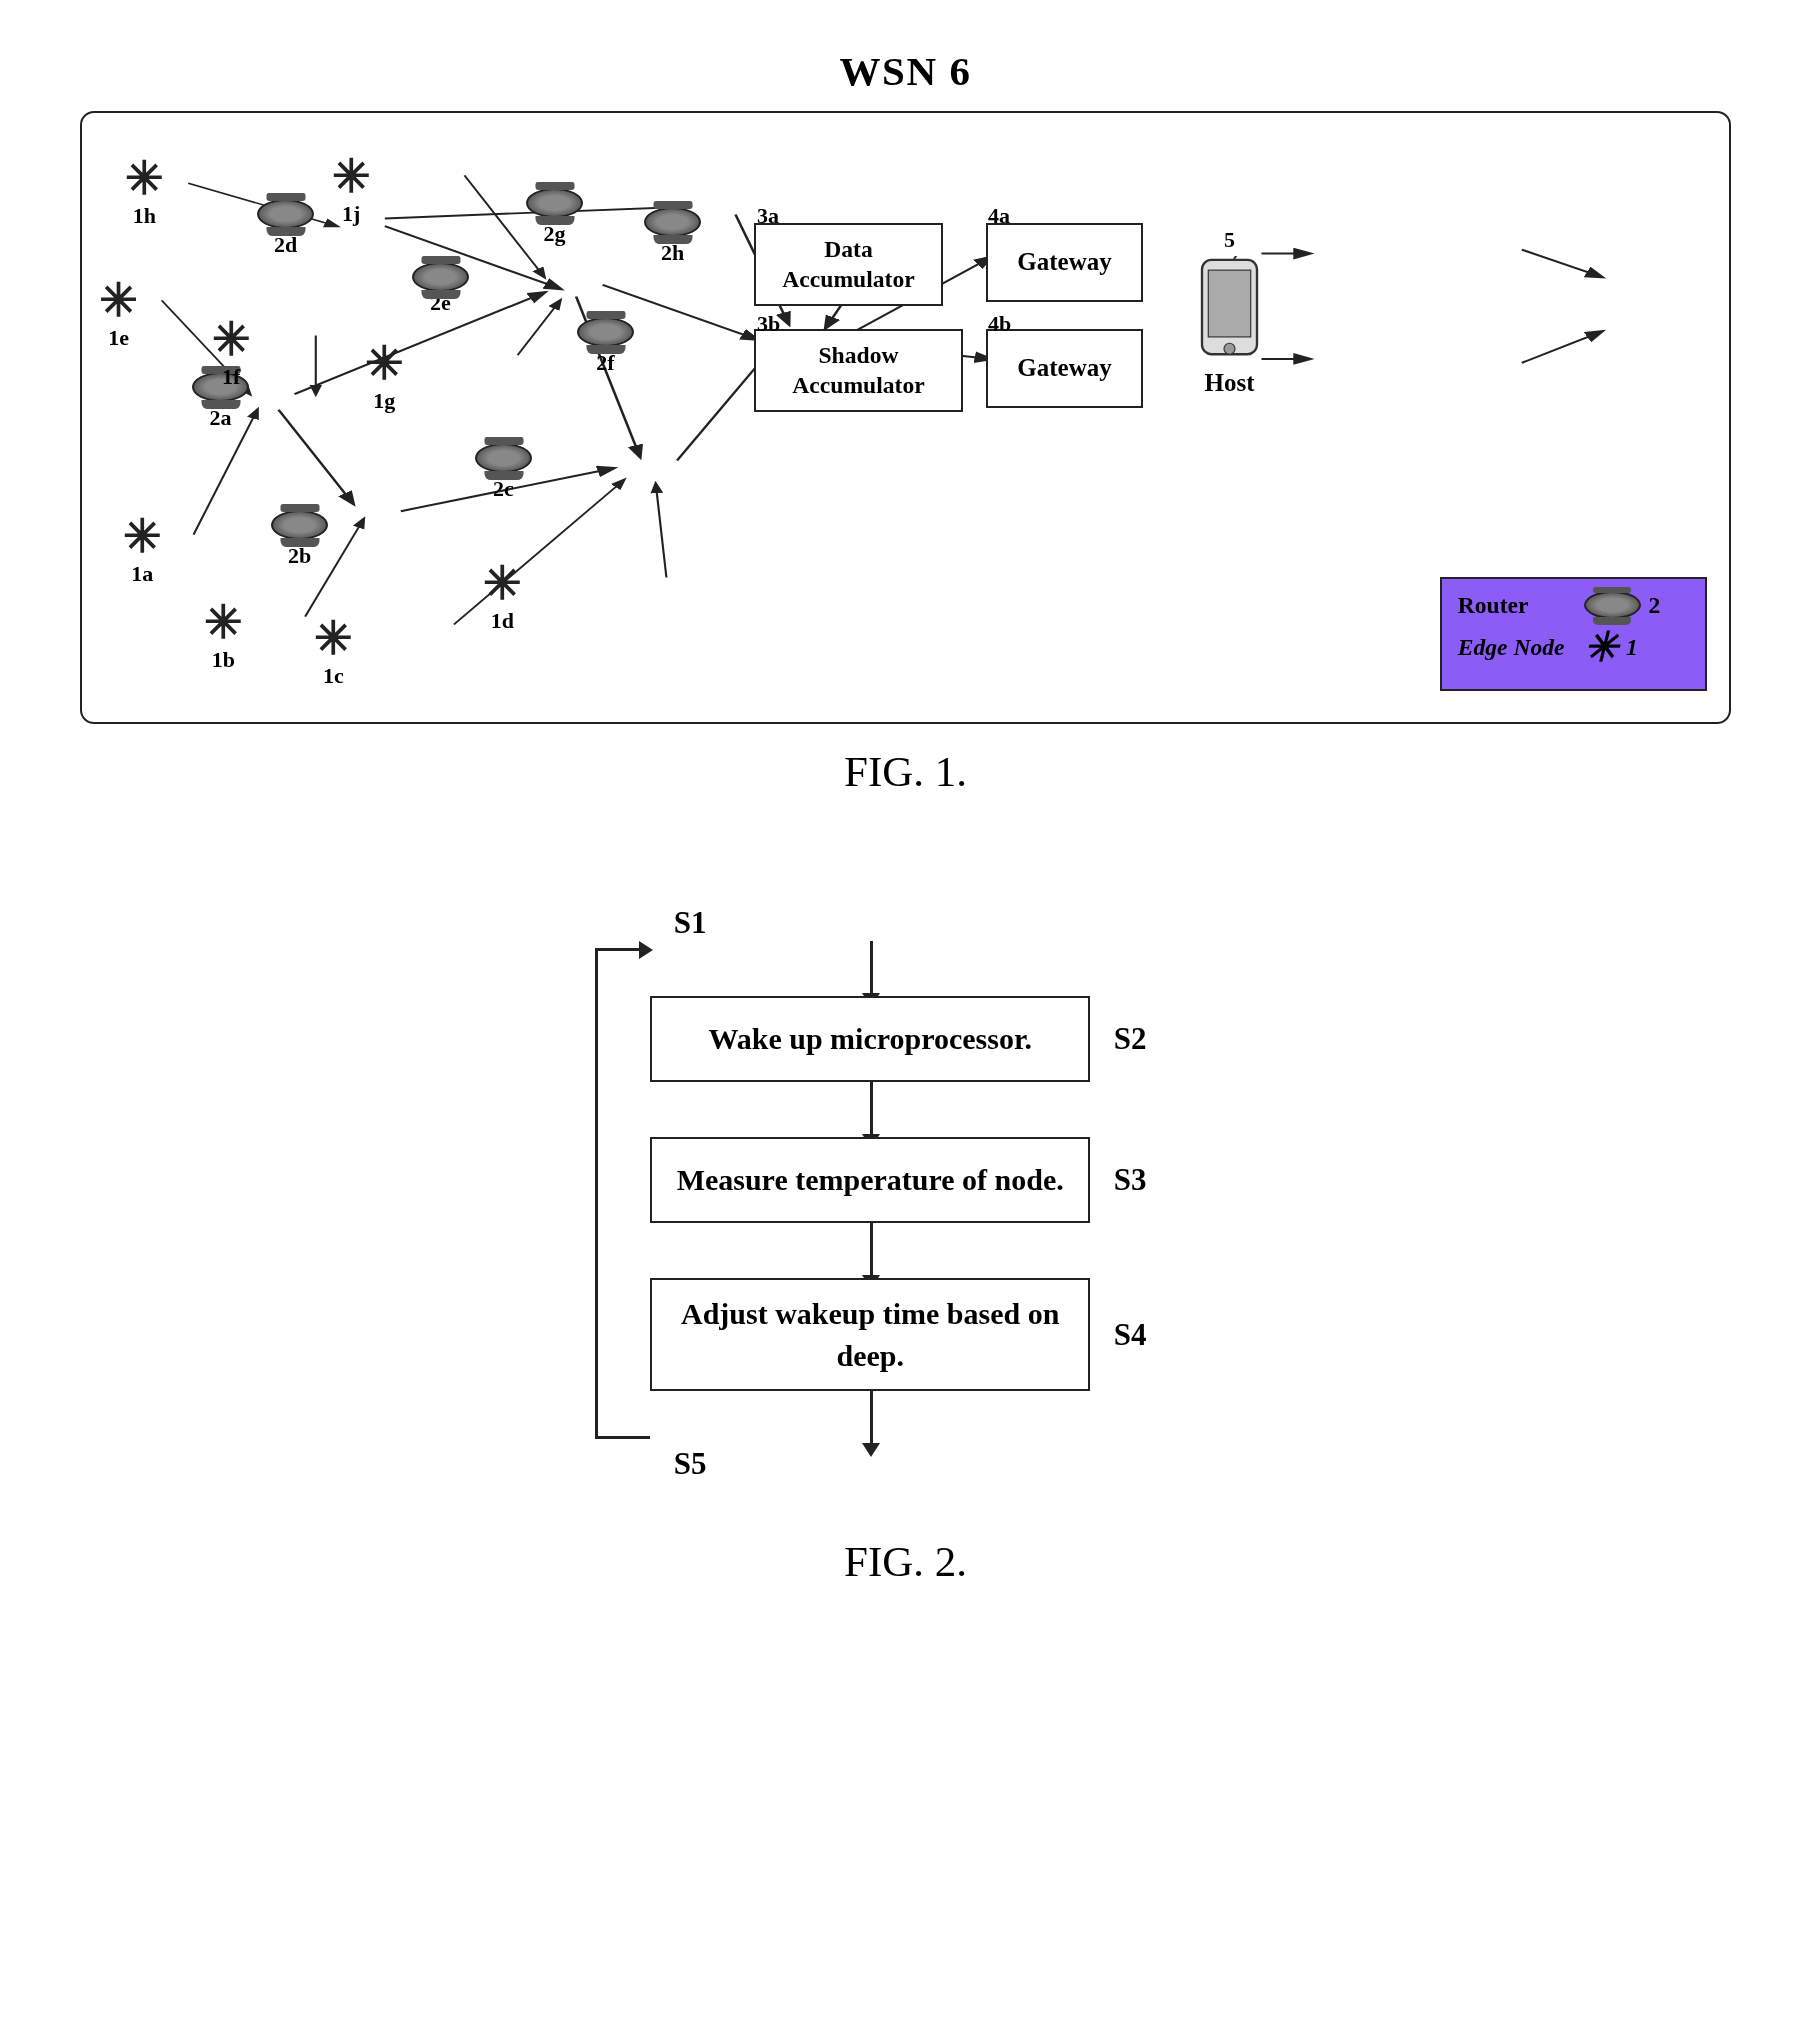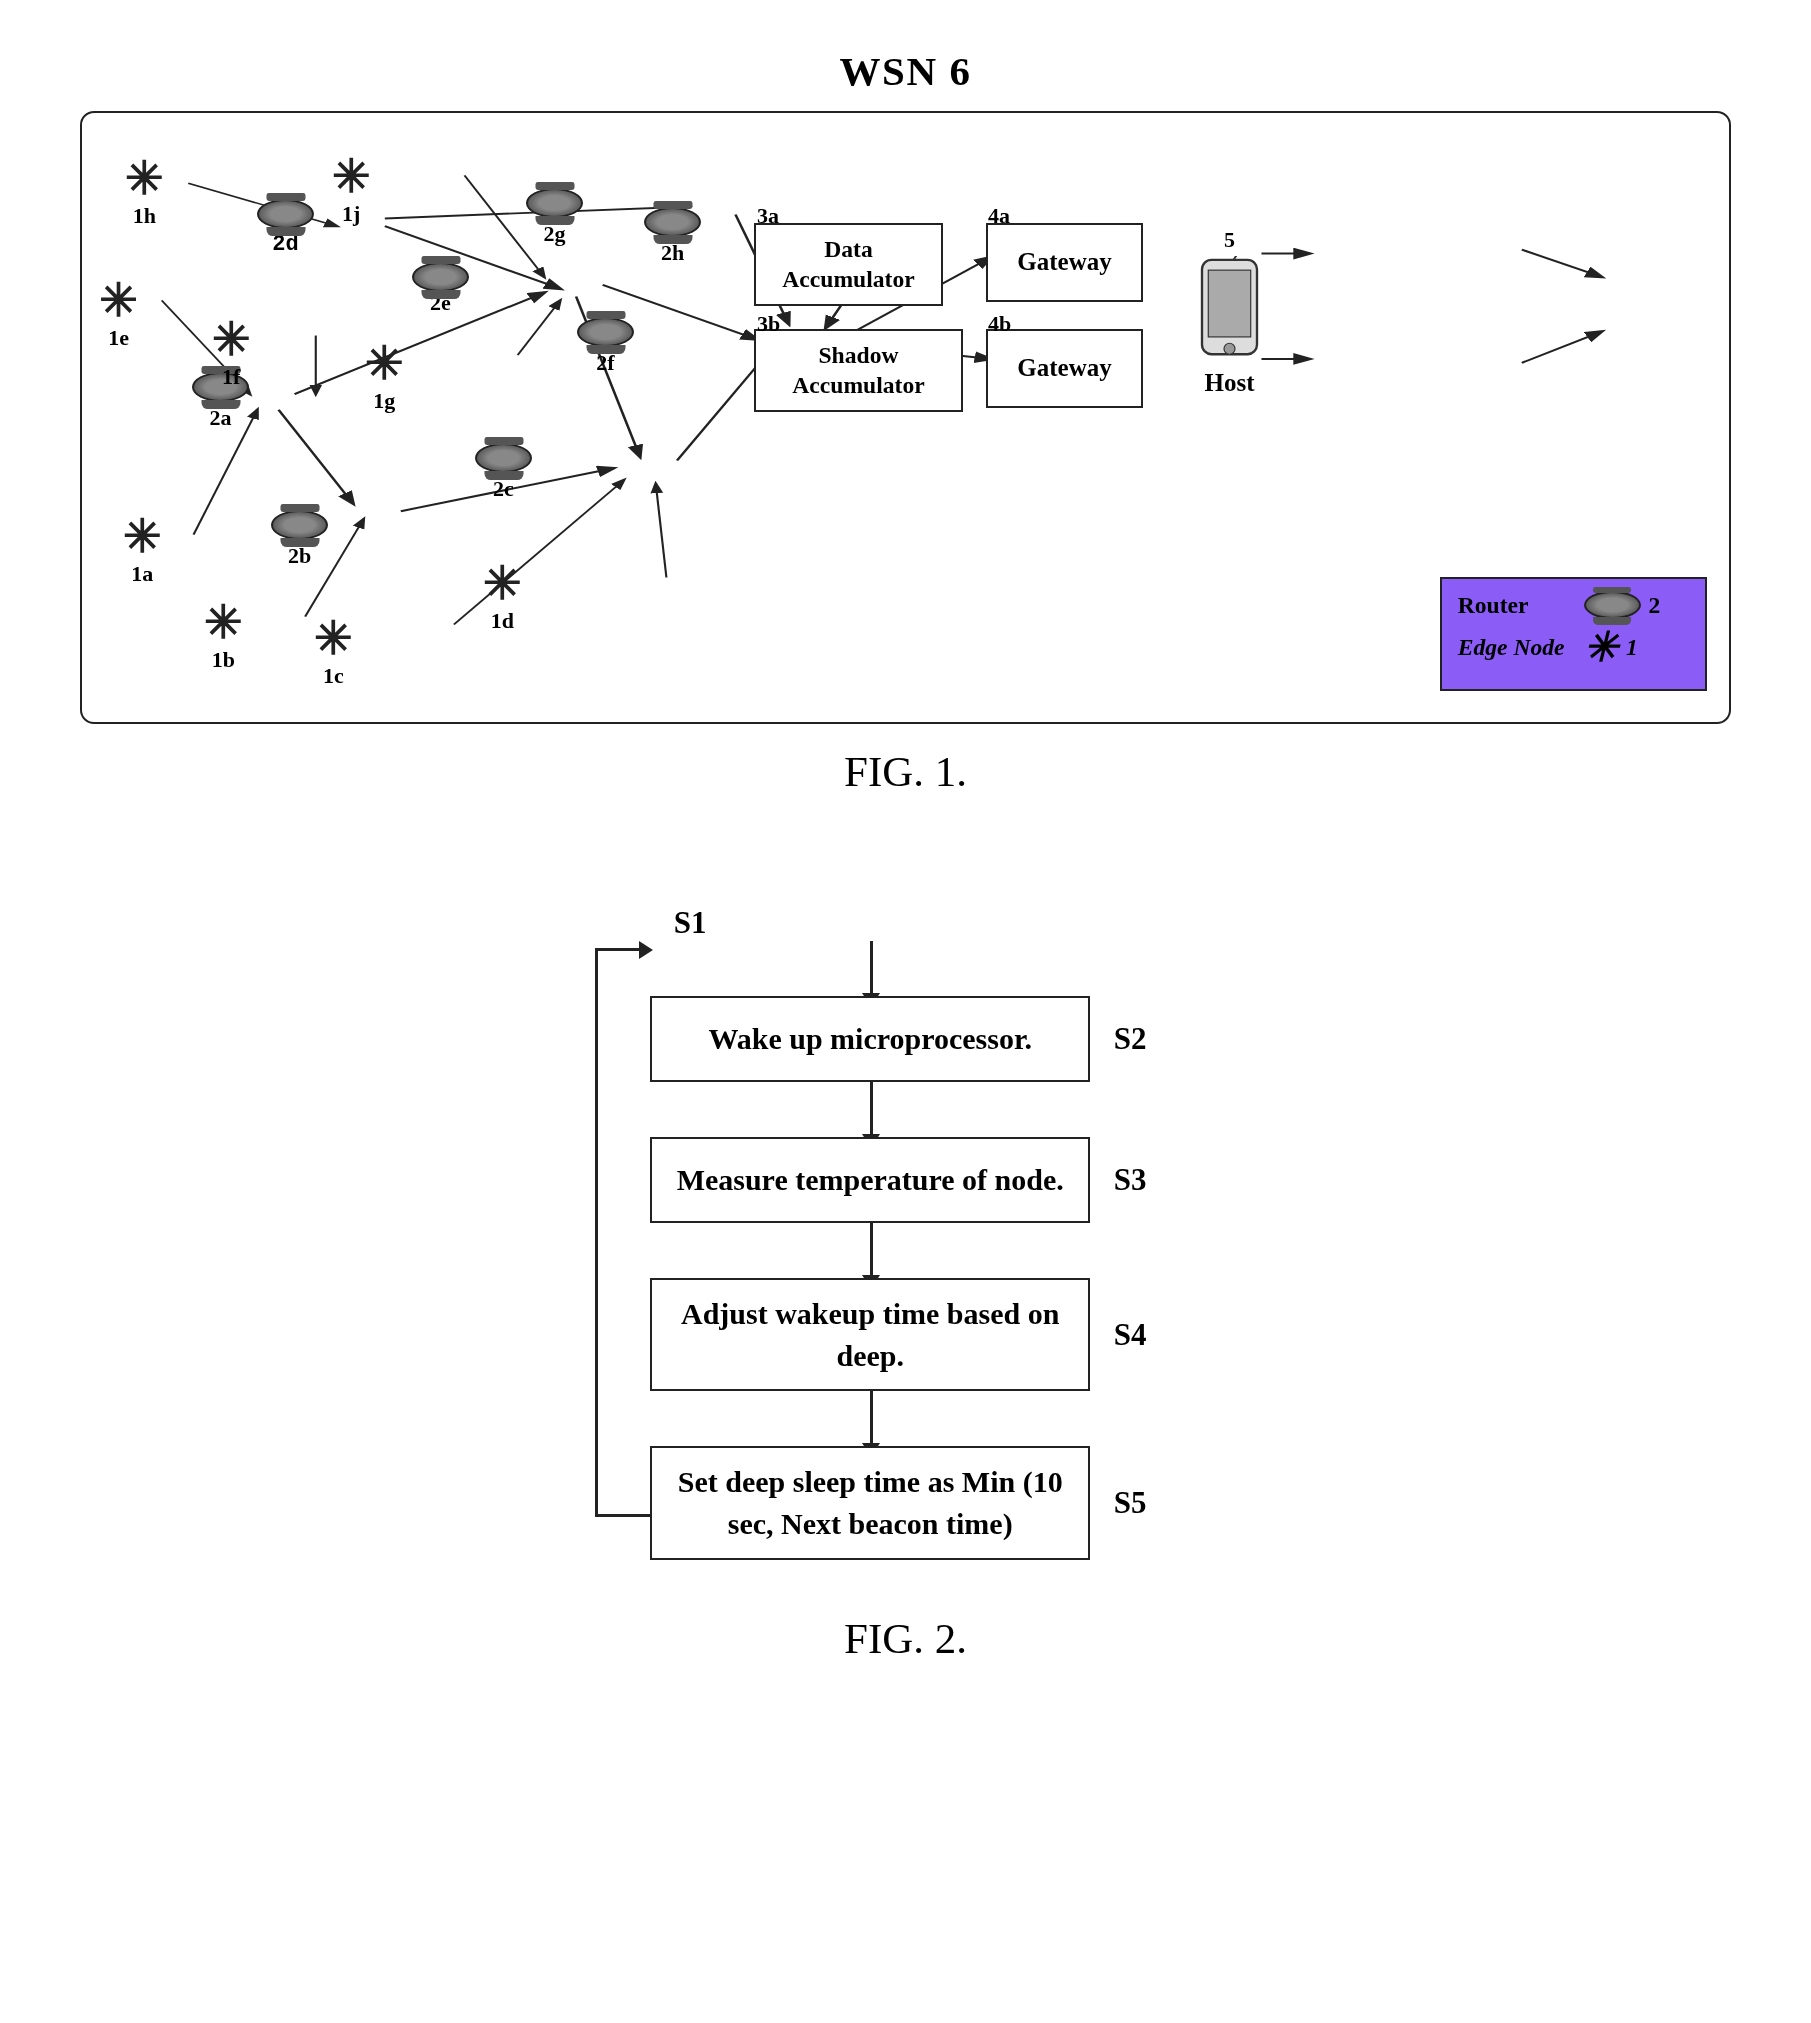--- a/index.html
+++ b/index.html
@@ -261,21 +261,21 @@
     </div>
 
     <div class="router-node" style="left:393px;top:330px;">
       <div style="width:57px;height:30px;background:radial-gradient(ellipse,#888 40%,#333 100%);border-radius:50%;border:2px solid #222;position:relative;">
         <div style="position:absolute;top:-7.9px;left:50%;transform:translateX(-50%);width:39px;height:7.9px;background:#555;border-radius:2.4px;"></div>
         <div style="position:absolute;bottom:-9.4px;left:50%;transform:translateX(-50%);width:39px;height:9.4px;background:#555;border-radius:0 0 6.3px 6.3px;"></div>
       </div>
       <span class="router-label">2c</span>
     </div>
 
-    <div class="router-node" style="left:175px;top:86px;font-family:Liberation Mono, monospace;">
+    <div class="router-node" style="left:175px;top:86px;">
       <div style="width:57px;height:30px;background:radial-gradient(ellipse,#888 40%,#333 100%);border-radius:50%;border:2px solid #222;position:relative;">
         <div style="position:absolute;top:-7.9px;left:50%;transform:translateX(-50%);width:39px;height:7.9px;background:#555;border-radius:2.4px;"></div>
         <div style="position:absolute;bottom:-9.4px;left:50%;transform:translateX(-50%);width:39px;height:9.4px;background:#555;border-radius:0 0 6.3px 6.3px;"></div>
       </div>
       <span class="router-label">2d</span>
     </div>
 
     <div class="router-node" style="left:330px;top:149px;">
       <div style="width:57px;height:30px;background:radial-gradient(ellipse,#888 40%,#333 100%);border-radius:50%;border:2px solid #222;position:relative;">
         <div style="position:absolute;top:-7.9px;left:50%;transform:translateX(-50%);width:39px;height:7.9px;background:#555;border-radius:2.4px;"></div>
@@ -449,23 +449,20 @@
       <div class="flow-step">
         <div class="flow-box">
           <span>Adjust wakeup time based on deep.</span>
         </div>
         <span class="flow-label">S4</span>
       </div>
 
       <div class="flow-arrow" style="margin-left:220px;"></div>
 
       <div class="flow-step">
-        <div class="flow-box">
-          <span>Set deep sleep time as Min (10 sec, Next beacon time)</span>
-        </div>
         <span class="flow-label">S5</span>
       </div>
 
     </div>
   </div>
 
   <div class="fig-caption">FIG. 2.</div>
 </div>
 
 

